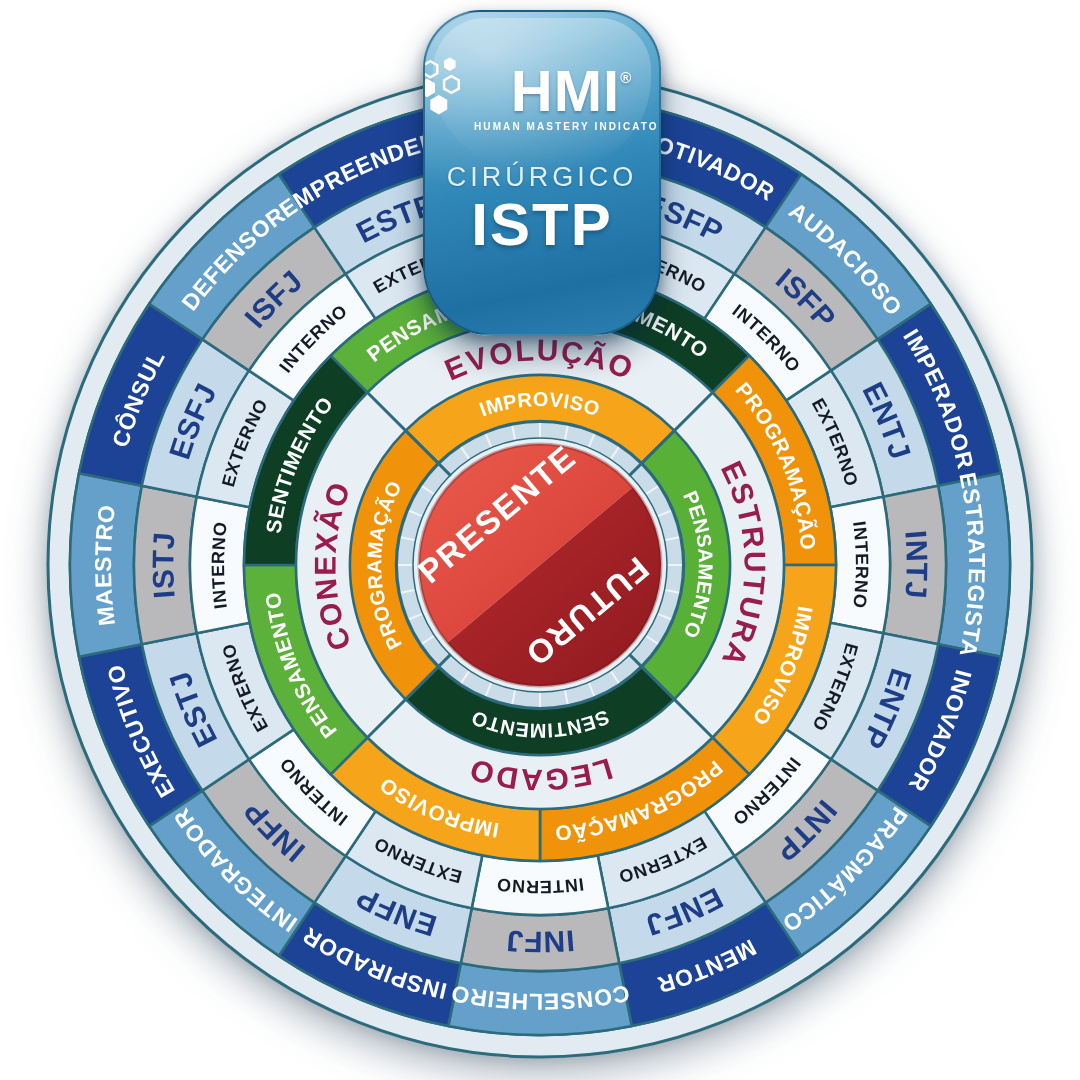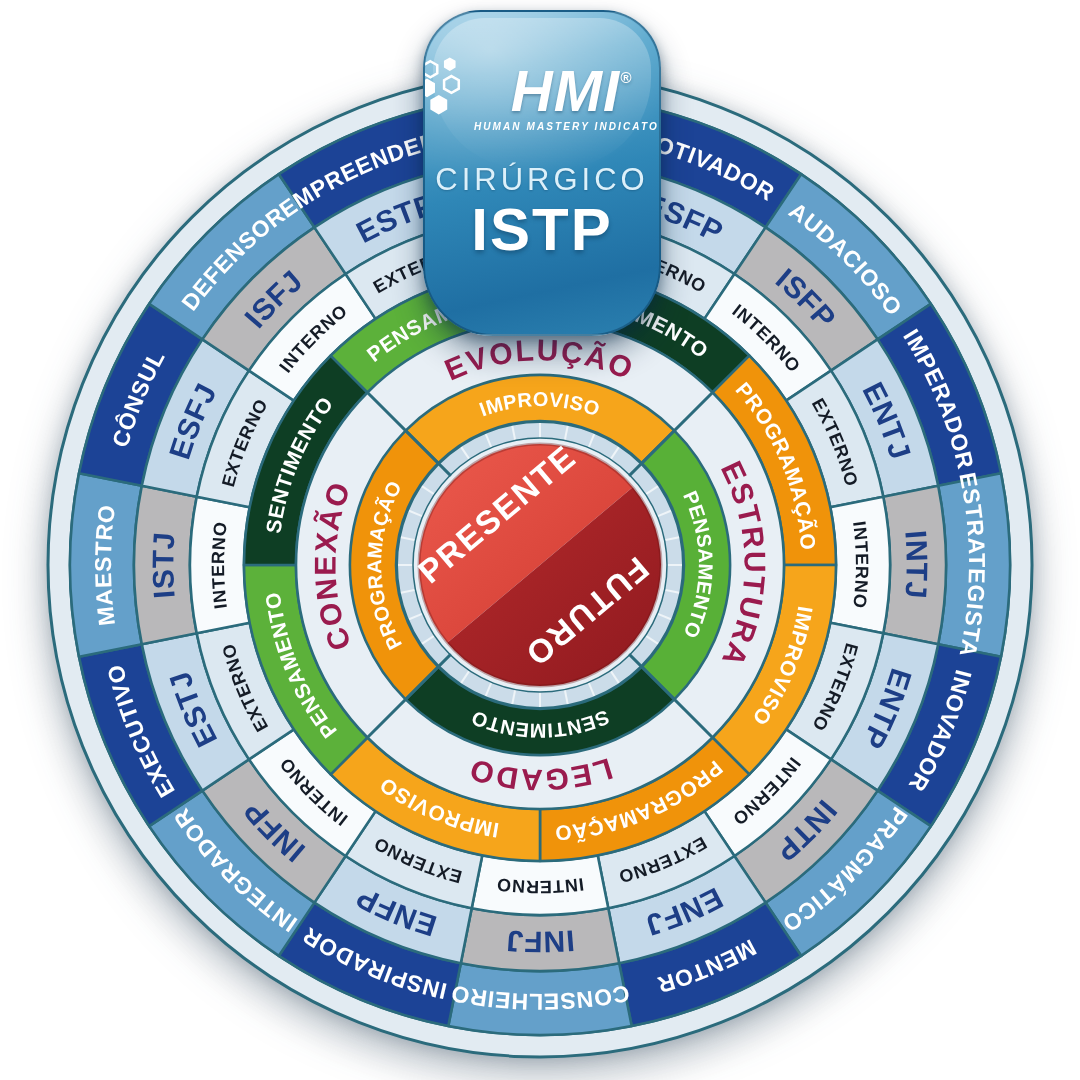--- a/index.html
+++ b/index.html
@@ -14,29 +14,29 @@
     border:2px solid rgba(10,58,90,.45);
     box-shadow:0 18px 30px rgba(8,40,66,.45),0 5px 12px rgba(8,40,66,.35);
     display:flex;flex-direction:column;align-items:center;z-index:3;overflow:hidden;}
   .badge::before{content:"";position:absolute;inset:0;border-radius:inherit;
     background:radial-gradient(130% 70% at 28% 12%,rgba(255,255,255,.42),rgba(255,255,255,.10) 45%,rgba(255,255,255,0) 62%);
     pointer-events:none;}
   .badge::after{content:"";position:absolute;left:8px;right:8px;top:6px;height:150px;
     border-radius:52px 52px 90px 90px;
     background:linear-gradient(180deg,rgba(255,255,255,.30),rgba(255,255,255,.05) 75%,rgba(255,255,255,0));
     pointer-events:none;}
-  .badge-logo-row{display:flex;align-items:flex-end;margin-top:40px;position:relative;z-index:2;font-style:italic;}
+  .badge-logo-row{display:flex;align-items:flex-end;margin-top:40px;position:relative;z-index:2;}
   .hex-cluster{width:54px;height:70px;margin-right:4px;margin-bottom:10px;}
   .brand-wrap{display:flex;flex-direction:column;align-items:center;}
   .brand-line{color:#ffffff;font-size:58px;font-weight:bold;line-height:.95;letter-spacing:1px;
     text-shadow:0 2px 3px rgba(10,50,80,.35);}
   .brand-line sup{font-size:15px;font-weight:bold;vertical-align:28px;letter-spacing:0;}
   .brand-subtitle{color:#ffffff;font-size:10px;font-weight:bold;letter-spacing:2.1px;margin-top:3px;
     white-space:nowrap;}
-  .badge-type-label{position:relative;z-index:2;margin-top:30px;color:#dcf0fa;font-size:31px;
+  .badge-type-label{position:relative;z-index:2;margin-top:30px;color:#dcf0fa;font-size:27px;
     font-weight:400;letter-spacing:4px;text-shadow:0 1px 2px rgba(10,50,80,.3);}
   .badge-type-code{position:relative;z-index:2;color:#ffffff;font-size:60px;font-weight:bold;
     letter-spacing:2px;line-height:1.05;text-shadow:0 3px 4px rgba(10,50,80,.4);}
 </style>
 </head>
 <body>
 
 <div id="stage">
 
   <svg id="wheel" width="1080" height="1080" viewBox="0 0 1080 1080">

